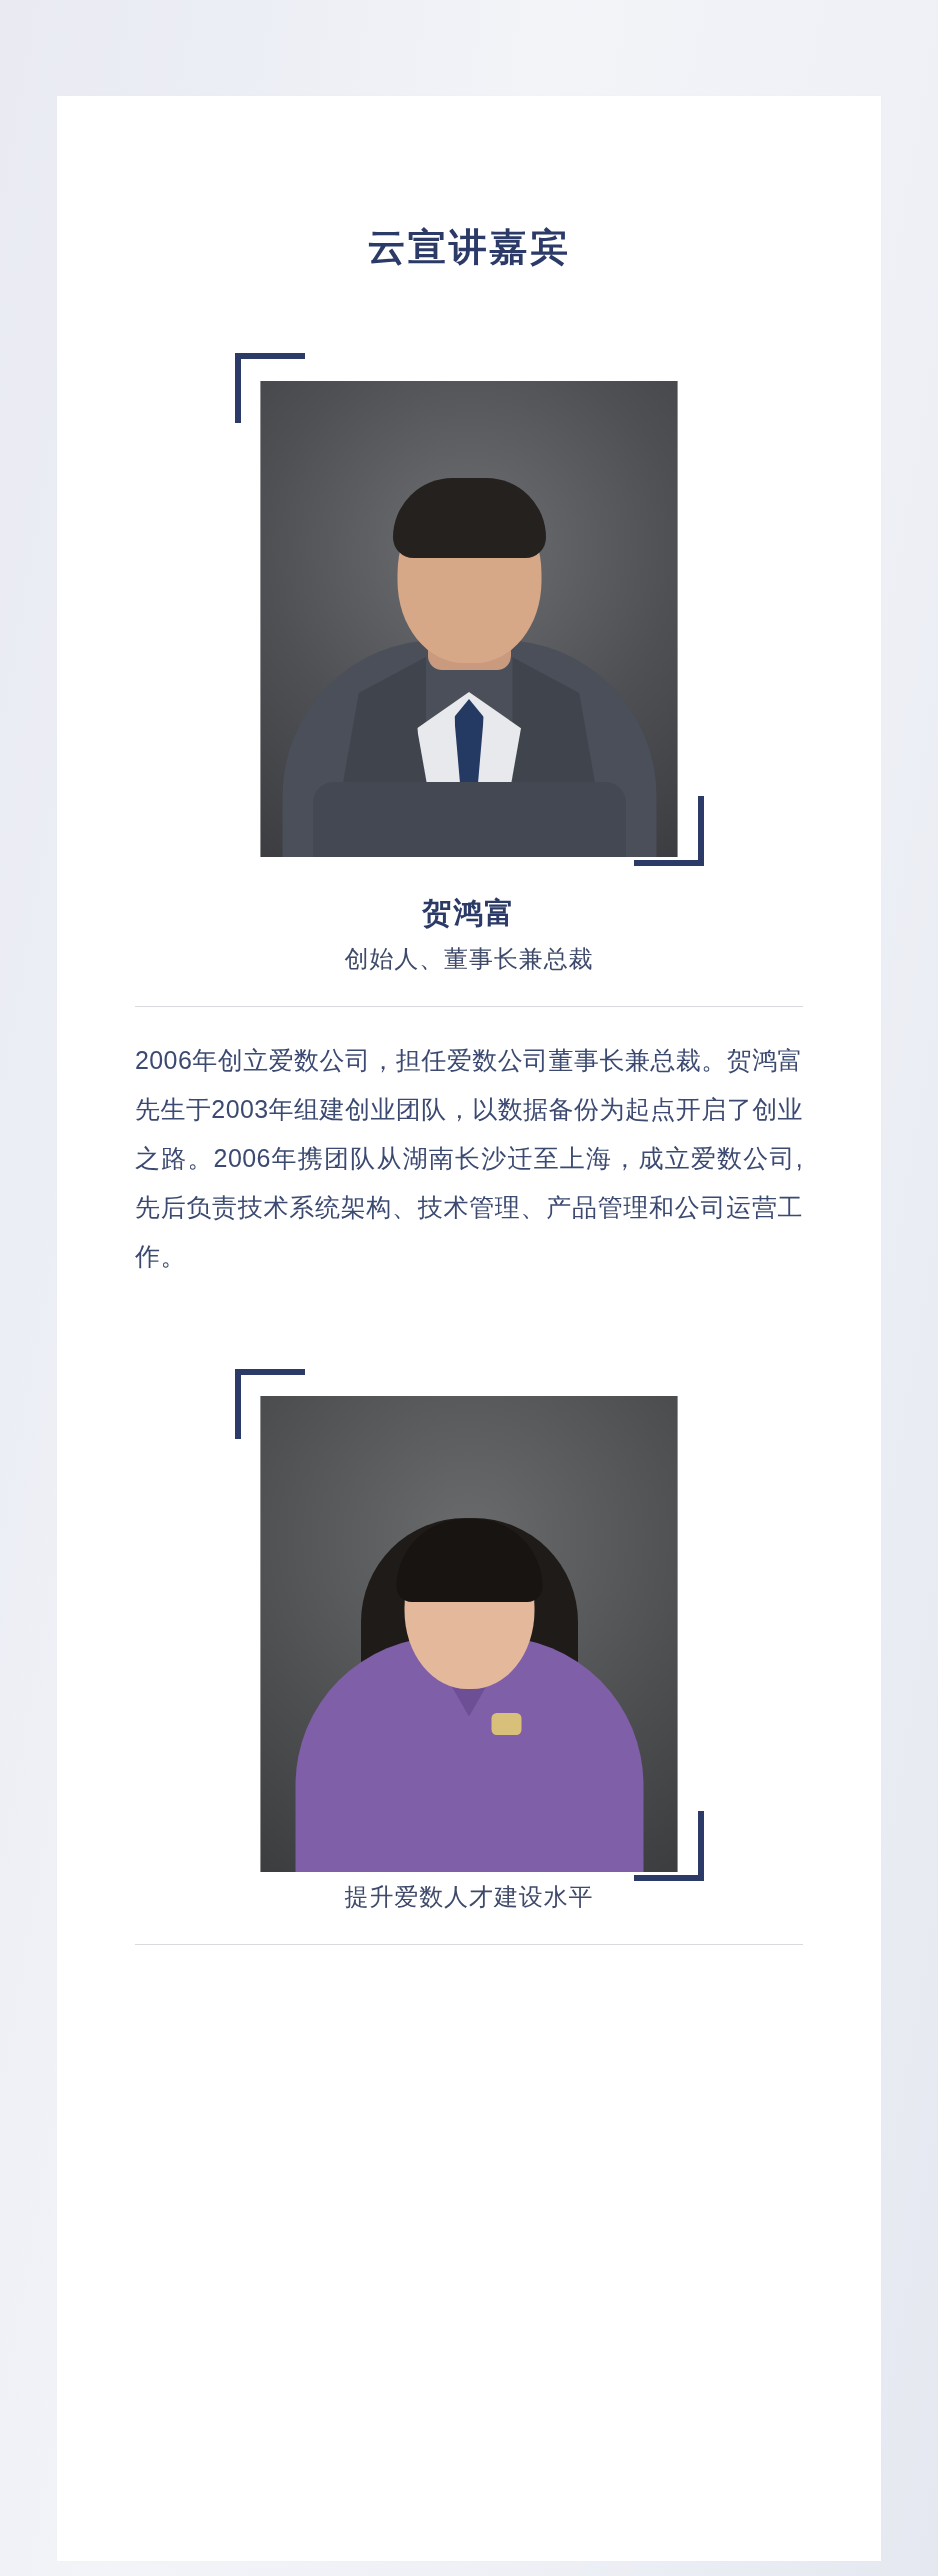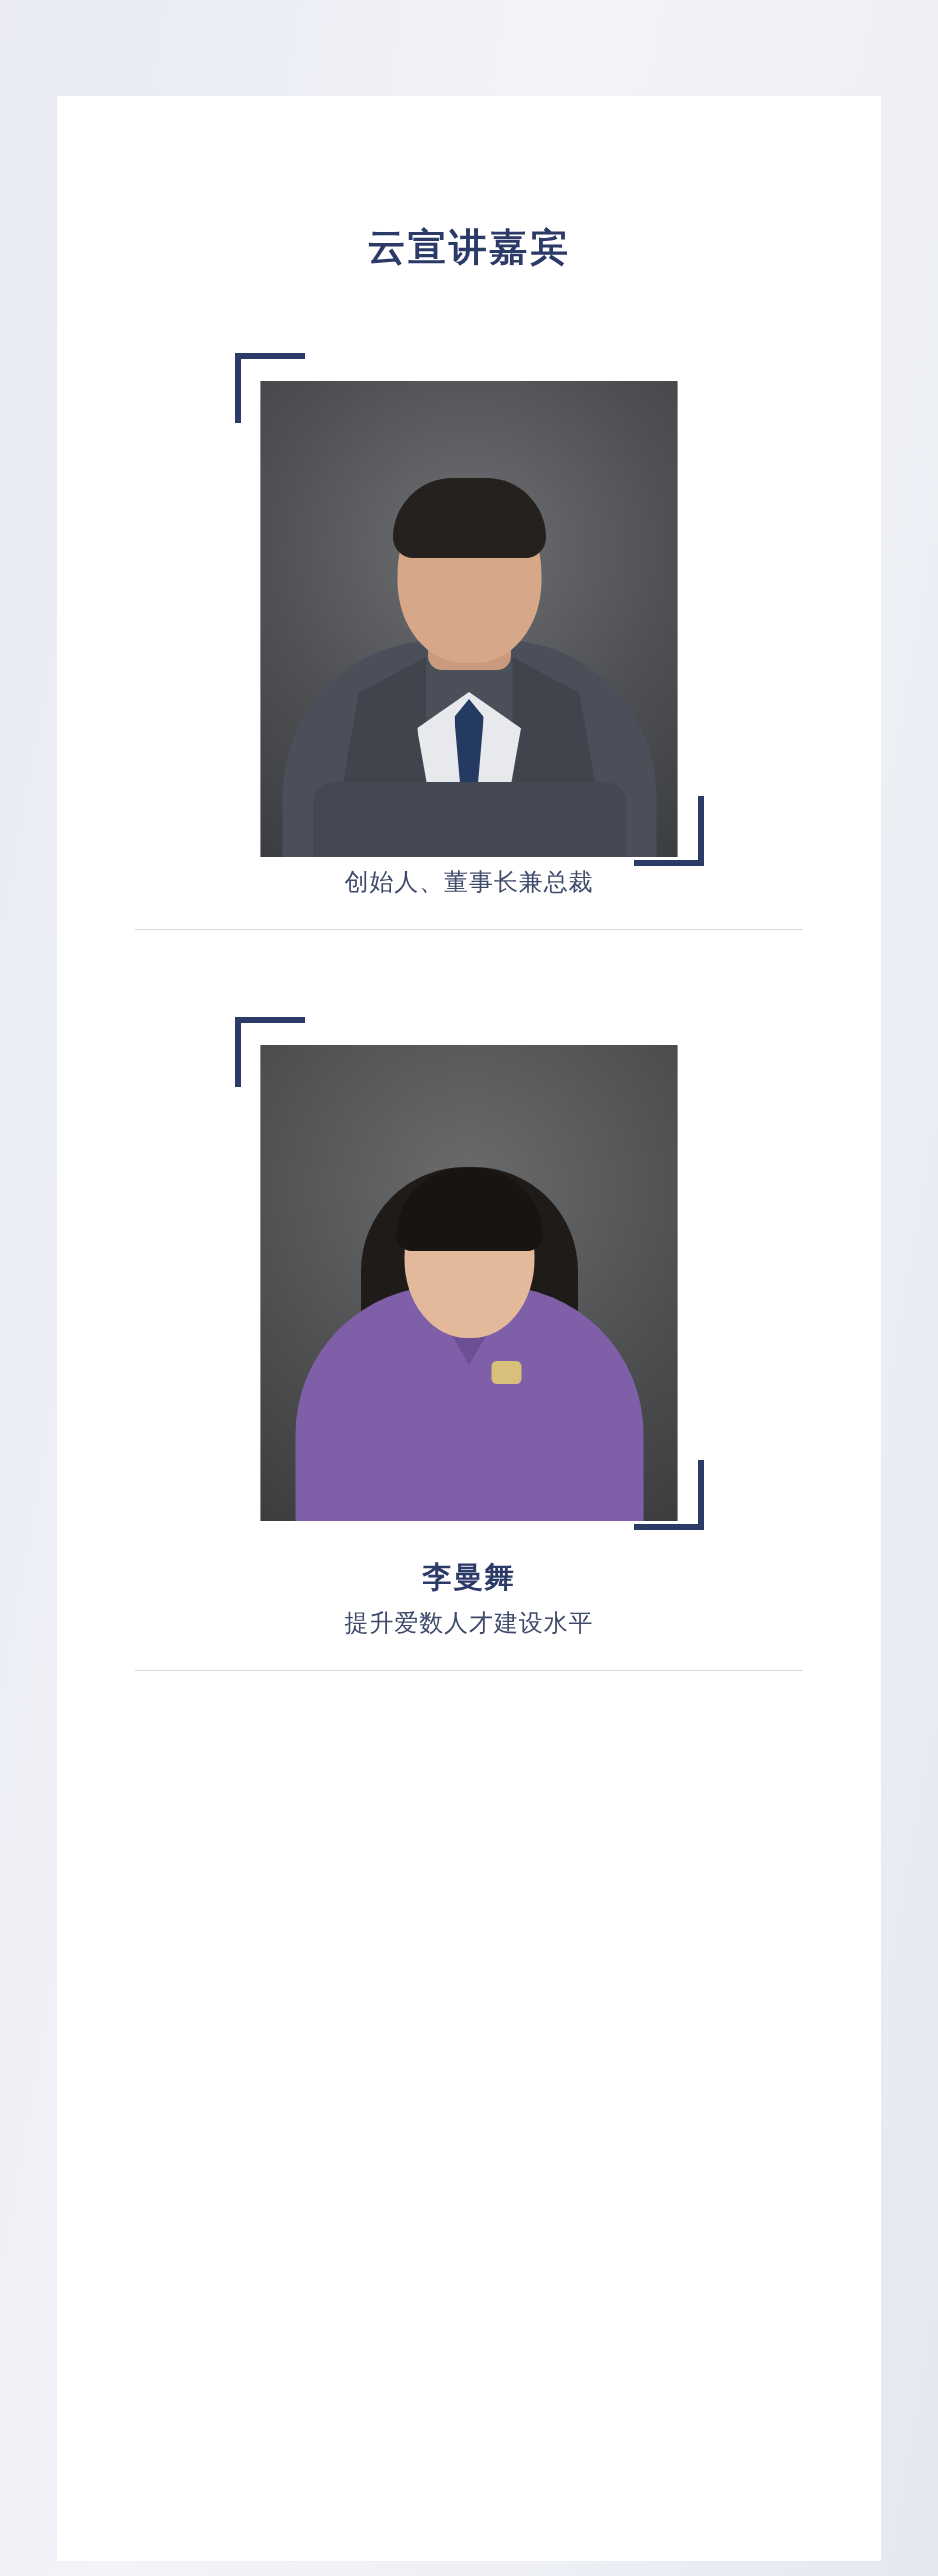--- a/index.html
+++ b/index.html
@@ -268,41 +268,42 @@
               <div class="lapelR"></div>
               <div class="shirt"></div>
               <div class="tie"></div>
               <div class="neck"></div>
               <div class="head"></div>
               <div class="hair"></div>
               <div class="arms"></div>
             </div>
           </div>
         </div>
+        <div class="person-name">贺鸿富</div>
         <div class="person-role">创始人、董事长兼总裁</div>
         <div class="divider"></div>
+        <div class="bio">2006年创立爱数公司，担任爱数公司董事长兼总裁。贺鸿富先生于2003年组建创业团队，以数据备份为起点开启了创业之路。2006年携团队从湖南长沙迁至上海，成立爱数公司,先后负责技术系统架构、技术管理、产品管理和公司运营工作。</div>
       </div>
 
       <div class="person">
         <div class="photo-wrap">
           <div class="bracket tl"></div>
           <div class="bracket br"></div>
           <div class="photo">
             <div class="portrait p2">
               <div class="hairback"></div>
               <div class="dress"></div>
               <div class="collar"></div>
               <div class="neck"></div>
               <div class="head"></div>
               <div class="hairtop"></div>
               <div class="brooch"></div>
             </div>
           </div>
         </div>
-        <div class="person-name">李曼舞</div>
         <div class="person-role">提升爱数人才建设水平</div>
         <div class="divider"></div>
       </div>
 
       <div class="spacer-bottom"></div>
 
     </div>
   </div>
 </div>
 

